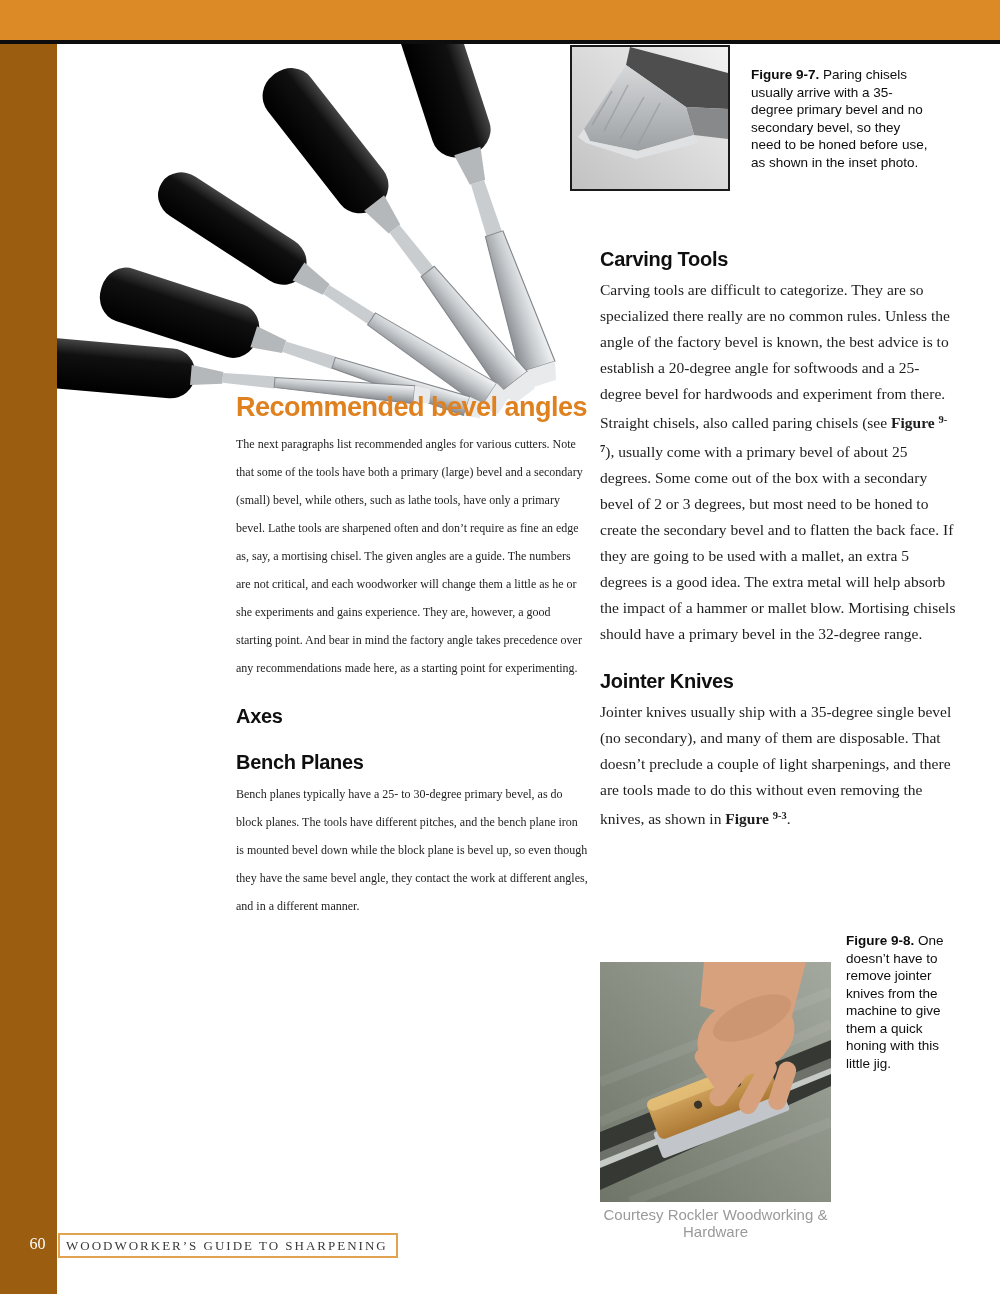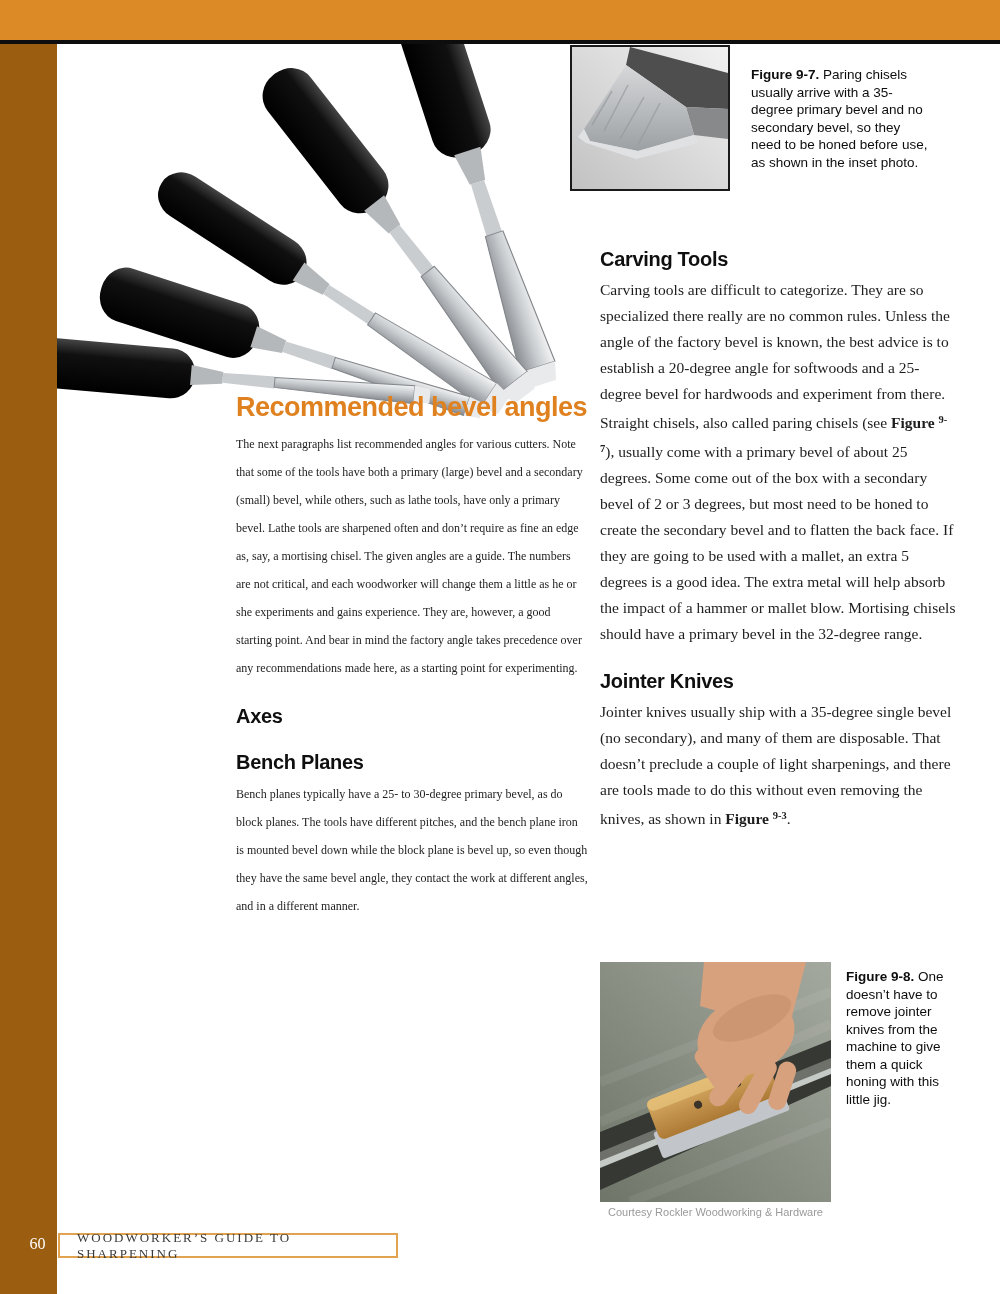--- a/index.html
+++ b/index.html
@@ -14,21 +14,21 @@
 
   .chisels-photo { position:absolute; left:57px; top:44px; width:510px; height:390px; overflow:hidden; }
 
   .fig97 { position:absolute; left:570px; top:45px; width:160px; height:146px;
            border:2px solid #1a1a1a; box-sizing:border-box; overflow:hidden; background:#d9d9d9; }
   .fig97 svg { display:block; }
 
   .caption { font-family:"Liberation Sans", sans-serif; font-size:13.5px; line-height:17.5px; color:#0d0d0d; }
   .caption b { font-weight:bold; }
   .fig97-caption { position:absolute; left:751px; top:66px; width:182px; }
-  .fig98-caption { position:absolute; left:846px; top:968px; width:108px; }
+  .fig98-caption { position:absolute; left:846px; top:932px; width:108px; }
 
   .leftcol  { position:absolute; left:236px; top:392px; width:352px; }
   .rightcol { position:absolute; left:600px; top:231px; width:356px; }
 
   h1.title {
     font-family:"Liberation Sans", sans-serif; font-weight:bold;
     font-size:27px; line-height:30px; letter-spacing:-0.5px;
     color:var(--accent-heading,#E08120); margin:0 0 8px 0;
   }
   h2.sec {
@@ -38,26 +38,26 @@
   }
   .rightcol h2.sec:first-child { margin-top:16px; }
   p.body { margin:0; color:var(--body-text,#1D1D1D); }
   .leftcol  p.body { font-size:12px;   line-height:28px; }
   .rightcol p.body { font-size:15.5px; line-height:26px; }
   p.body b { font-weight:bold; }
   p.body sup { font-size:10.5px; font-weight:bold; vertical-align:5px; letter-spacing:0; }
 
   .fig98 { position:absolute; left:600px; top:962px; width:231px; height:240px; overflow:hidden; }
   .credit { position:absolute; left:598px; top:1206px; width:235px; text-align:center;
-            font-family:"Liberation Sans", sans-serif; font-size:11px; color:var(--credit-text,#9A9A9A); }
+            font-family:"Liberation Sans", sans-serif; font-size:15px; color:var(--credit-text,#9A9A9A); }
 
   .footerbox {
     position:absolute; left:58px; top:1233px; width:340px; height:25px;
     border:2px solid var(--footer-border,#E2A351); box-sizing:border-box;
-    display:flex; align-items:center; padding-left:17px; background:#fff;
+    display:flex; align-items:center; padding-left:6px; background:#fff;
   }
   .footerbox span { font-family:"Liberation Serif", serif; font-size:13px; letter-spacing:2px; color:#3a3a3a; }
   .pagenum {
     position:absolute; left:0; top:1235px; width:75px; text-align:center;
     font-family:"Liberation Serif", serif; font-size:16px; color:#ffffff;
   }
 </style>
 </head>
 <body>
 

